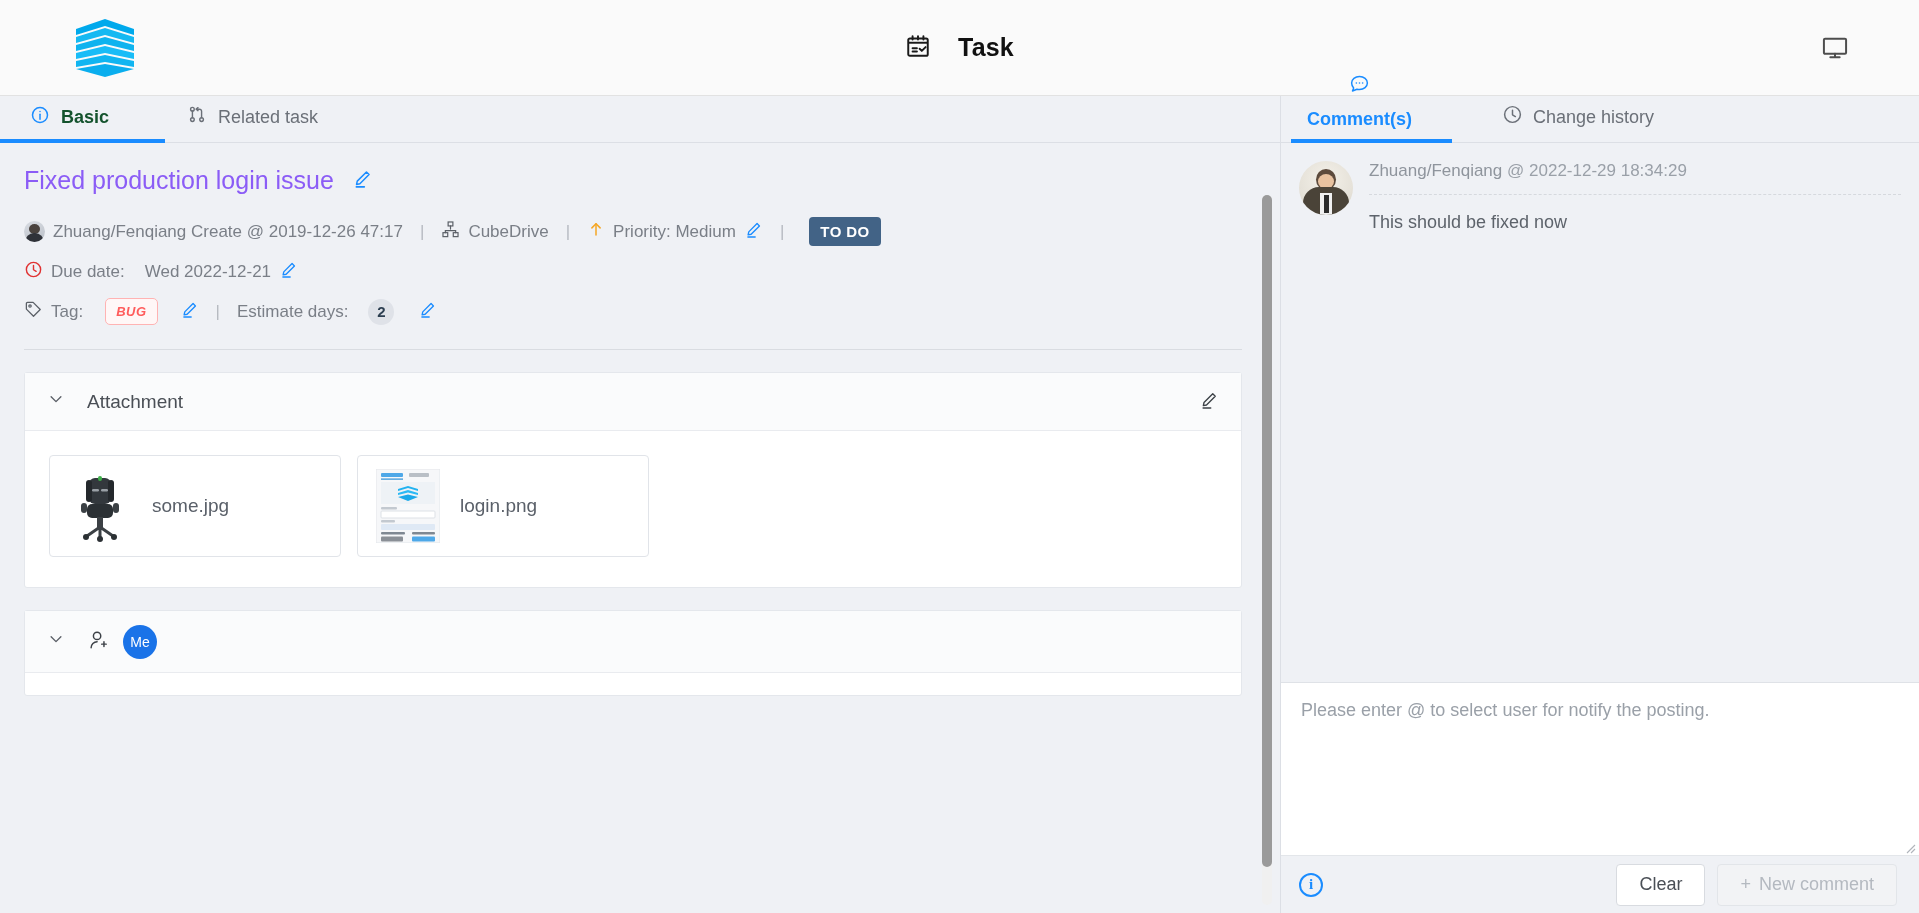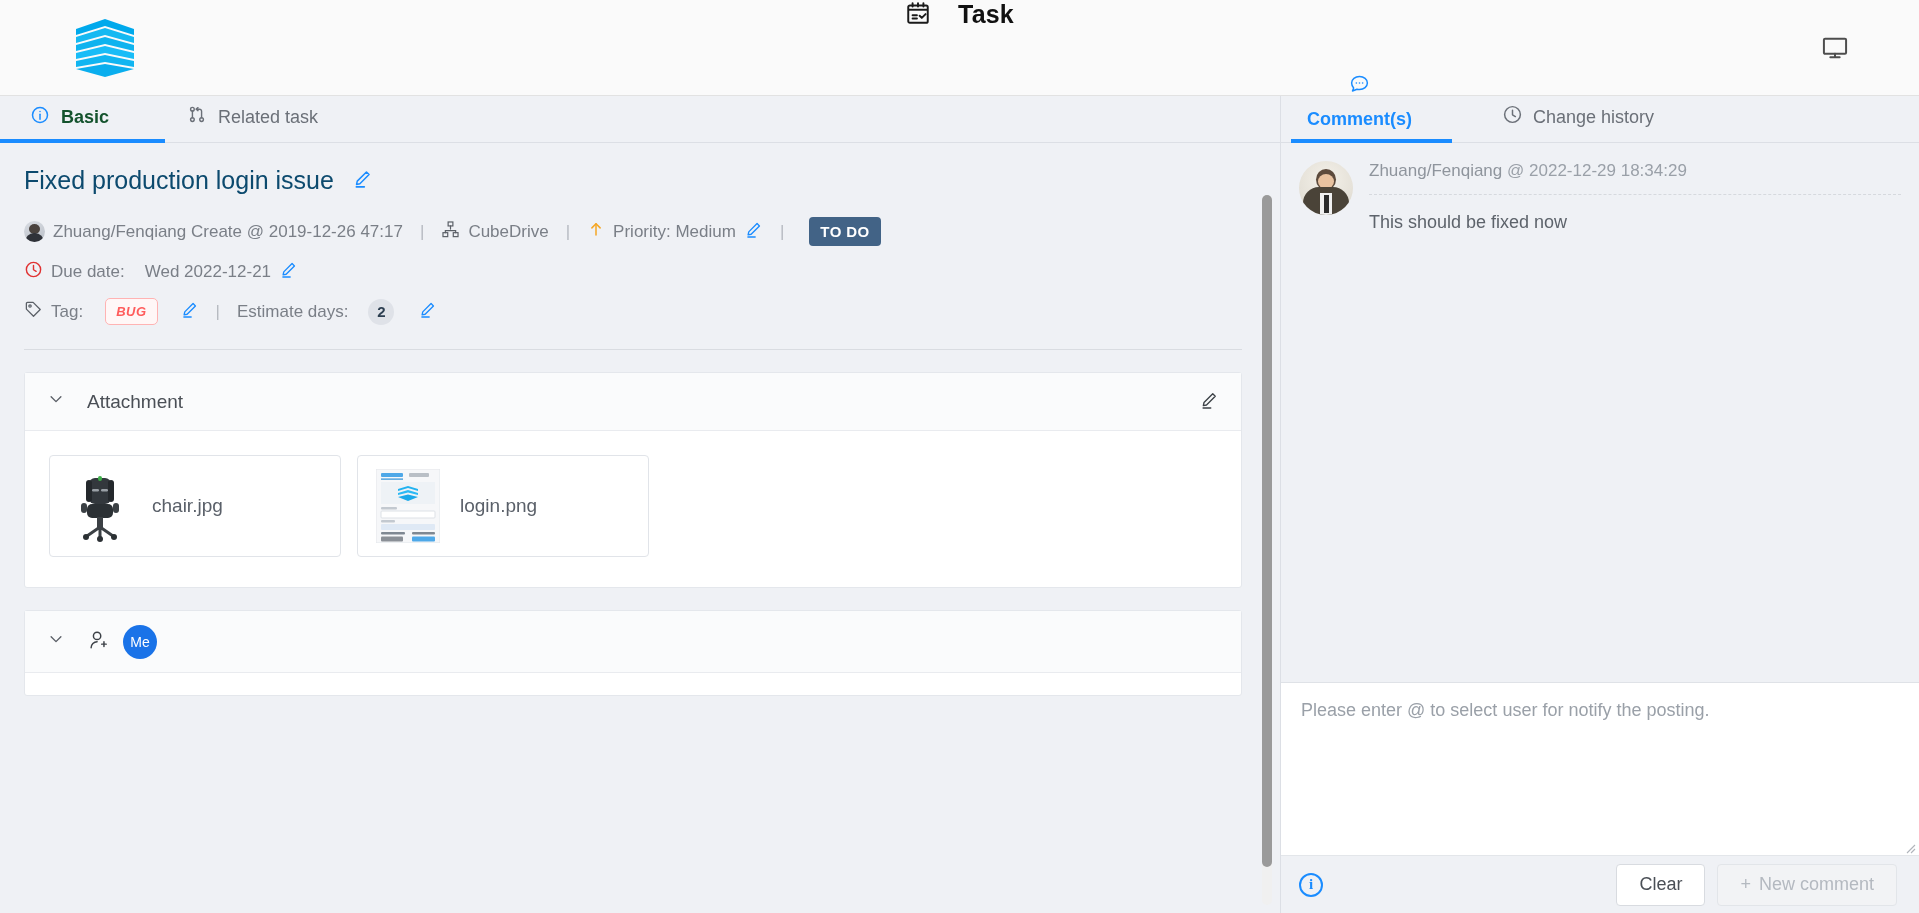--- a/index.html
+++ b/index.html
@@ -15,21 +15,21 @@
     height: 96px; width: 100%;
     background: #fafafa;
     border-bottom: 1px solid #e2e2e2;
     display: flex; align-items: center;
     position: relative;
   }
   .logo { margin-left: 72px; width: 66px; height: 66px; position: relative; }
   .logo svg { display: block; }
   .topbar-title {
     position: absolute; left: 0; right: 0; top: 0; bottom: 0;
-    display: flex; align-items: flex-start; justify-content: center;
+    display: flex; align-items: center; justify-content: center;
     gap: 27px; pointer-events: none;
   }
   .topbar-title .t-text {
     font-size: 25px; font-weight: bold; color: #111;
     letter-spacing: .2px;
   }
   .monitor-btn {
     position: absolute; right: 62px; top: 50%; transform: translateY(-50%);
     width: 44px; height: 44px; display: flex; align-items: center; justify-content: center;
     border-radius: 50%;
@@ -68,21 +68,21 @@
   .left-scroll {
     flex: 1 1 auto; overflow: hidden; position: relative;
     padding: 0;
   }
   .left-inner { padding: 0 38px 0 24px; }
 
   .task-title-row {
     display: flex; align-items: center; gap: 18px;
     padding: 23px 0 0 0;
   }
-  .task-title { font-size: 25px; color: #0c4a6e; }
+  .task-title { font-size: 25px; color: #8b5cf6; }
 
   .meta-row { display: flex; align-items: center; gap: 8px; font-size: 17px; color: #7a7f87; }
   .meta-row.r1 { margin-top: 22px; }
   .meta-row.r2 { margin-top: 14px; text-align: center; }
   .meta-row.r3 { margin-top: 14px; }
   .meta-sep { color: #b6bac1; margin: 0 9px; }
   .avatar-sm {
     width: 21px; height: 21px; border-radius: 50%;
     background: linear-gradient(160deg,#d9dde3 0%,#b9bec6 100%);
     display: inline-block; position: relative; overflow: hidden; flex: 0 0 auto;
@@ -419,21 +419,21 @@
                     <rect x="16" y="34" width="26" height="14" rx="5" fill="#2b3034"></rect>
                     <rect x="10" y="33" width="6" height="10" rx="3" fill="#3b4044"></rect>
                     <rect x="42" y="33" width="6" height="10" rx="3" fill="#3b4044"></rect>
                     <rect x="26" y="47" width="6" height="11" fill="#3b4044"></rect>
                     <path d="M29 57 L16 66 M29 57 L42 66 M29 57 L29 68" stroke="#3b4044" stroke-width="3" stroke-linecap="round" fill="none"></path>
                     <circle cx="15" cy="67" r="3" fill="#2b3034"></circle>
                     <circle cx="43" cy="67" r="3" fill="#2b3034"></circle>
                     <circle cx="29" cy="69" r="3" fill="#2b3034"></circle>
                   </svg>
                 </div>
-                <span class="attach-name">chair.jpg</span>
+                <span class="attach-name">some.jpg</span>
               </div>
 
               <div class="attach-item">
                 <div class="attach-thumb">
                   <svg width="64" height="74" viewBox="0 0 64 74">
                     <rect x="0" y="0" width="64" height="74" fill="#f6f7f9" stroke="#e3e6ea"></rect>
                     <rect x="5" y="4" width="22" height="4" rx="1" fill="#4ea8e8"></rect>
                     <rect x="33" y="4" width="20" height="4" rx="1" fill="#b9bfc6"></rect>
                     <rect x="5" y="9.5" width="22" height="1.2" fill="#2b8fd8"></rect>
                     <rect x="5" y="13" width="54" height="22" fill="#eef2f6"></rect>

